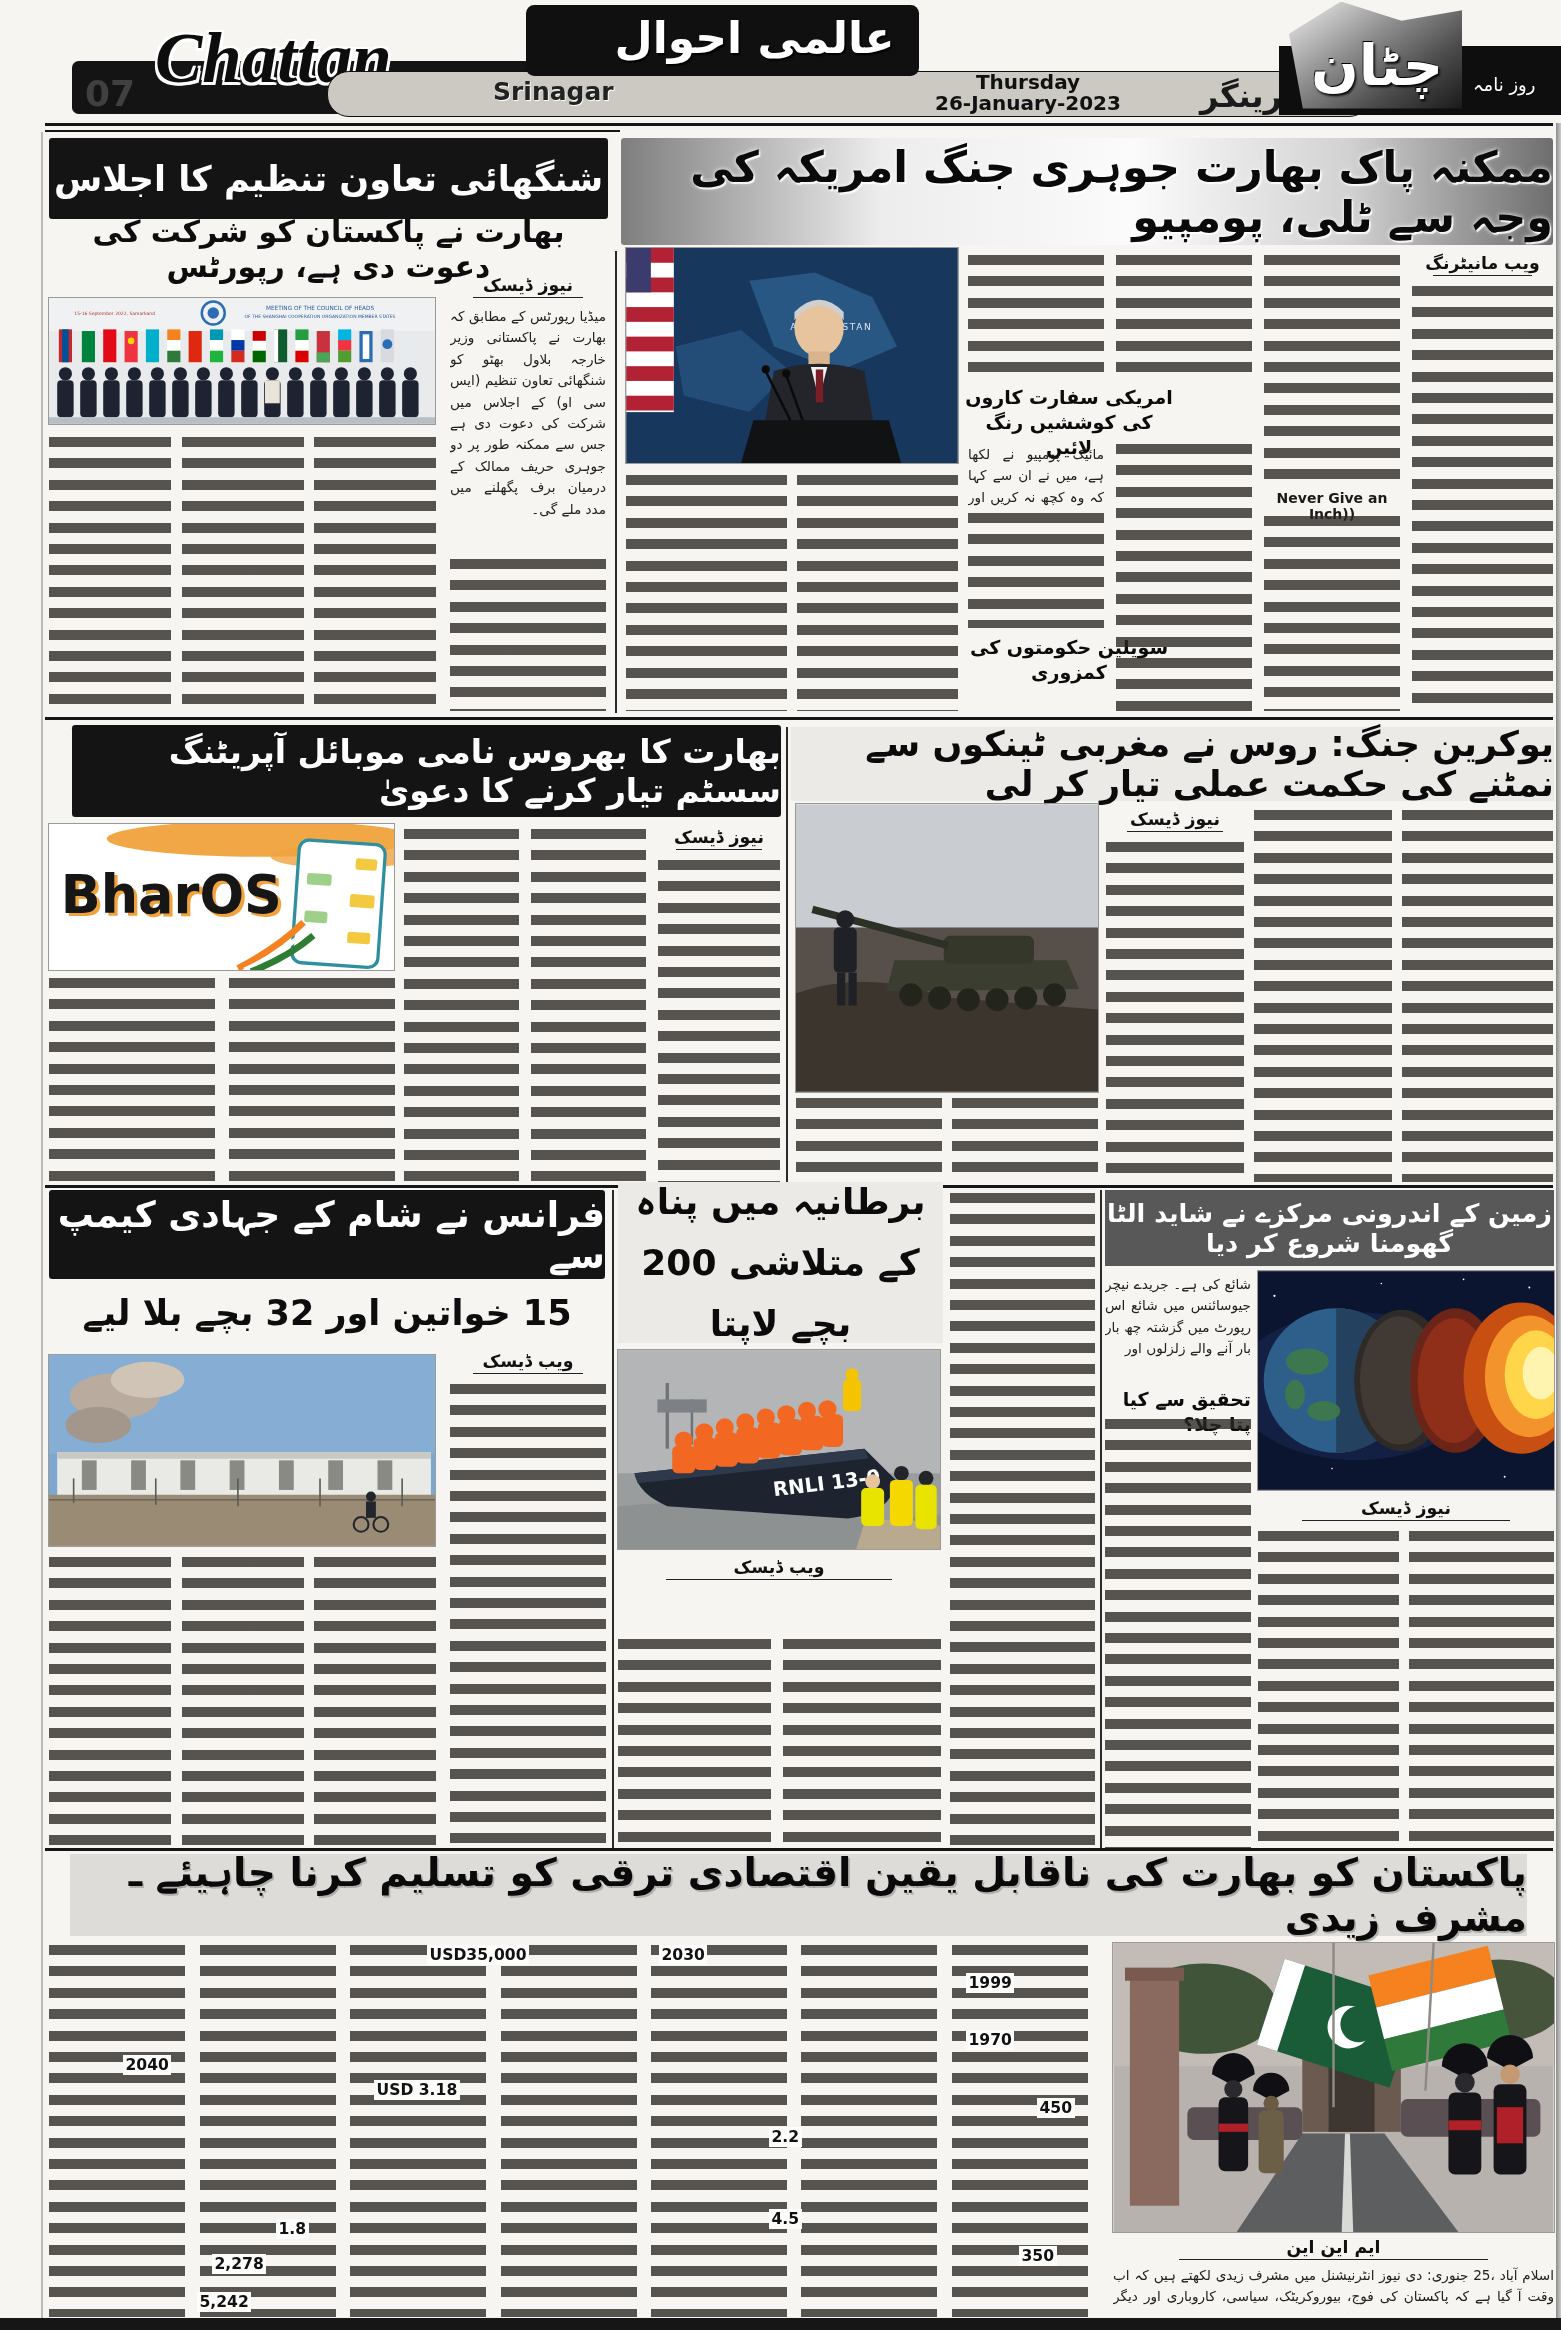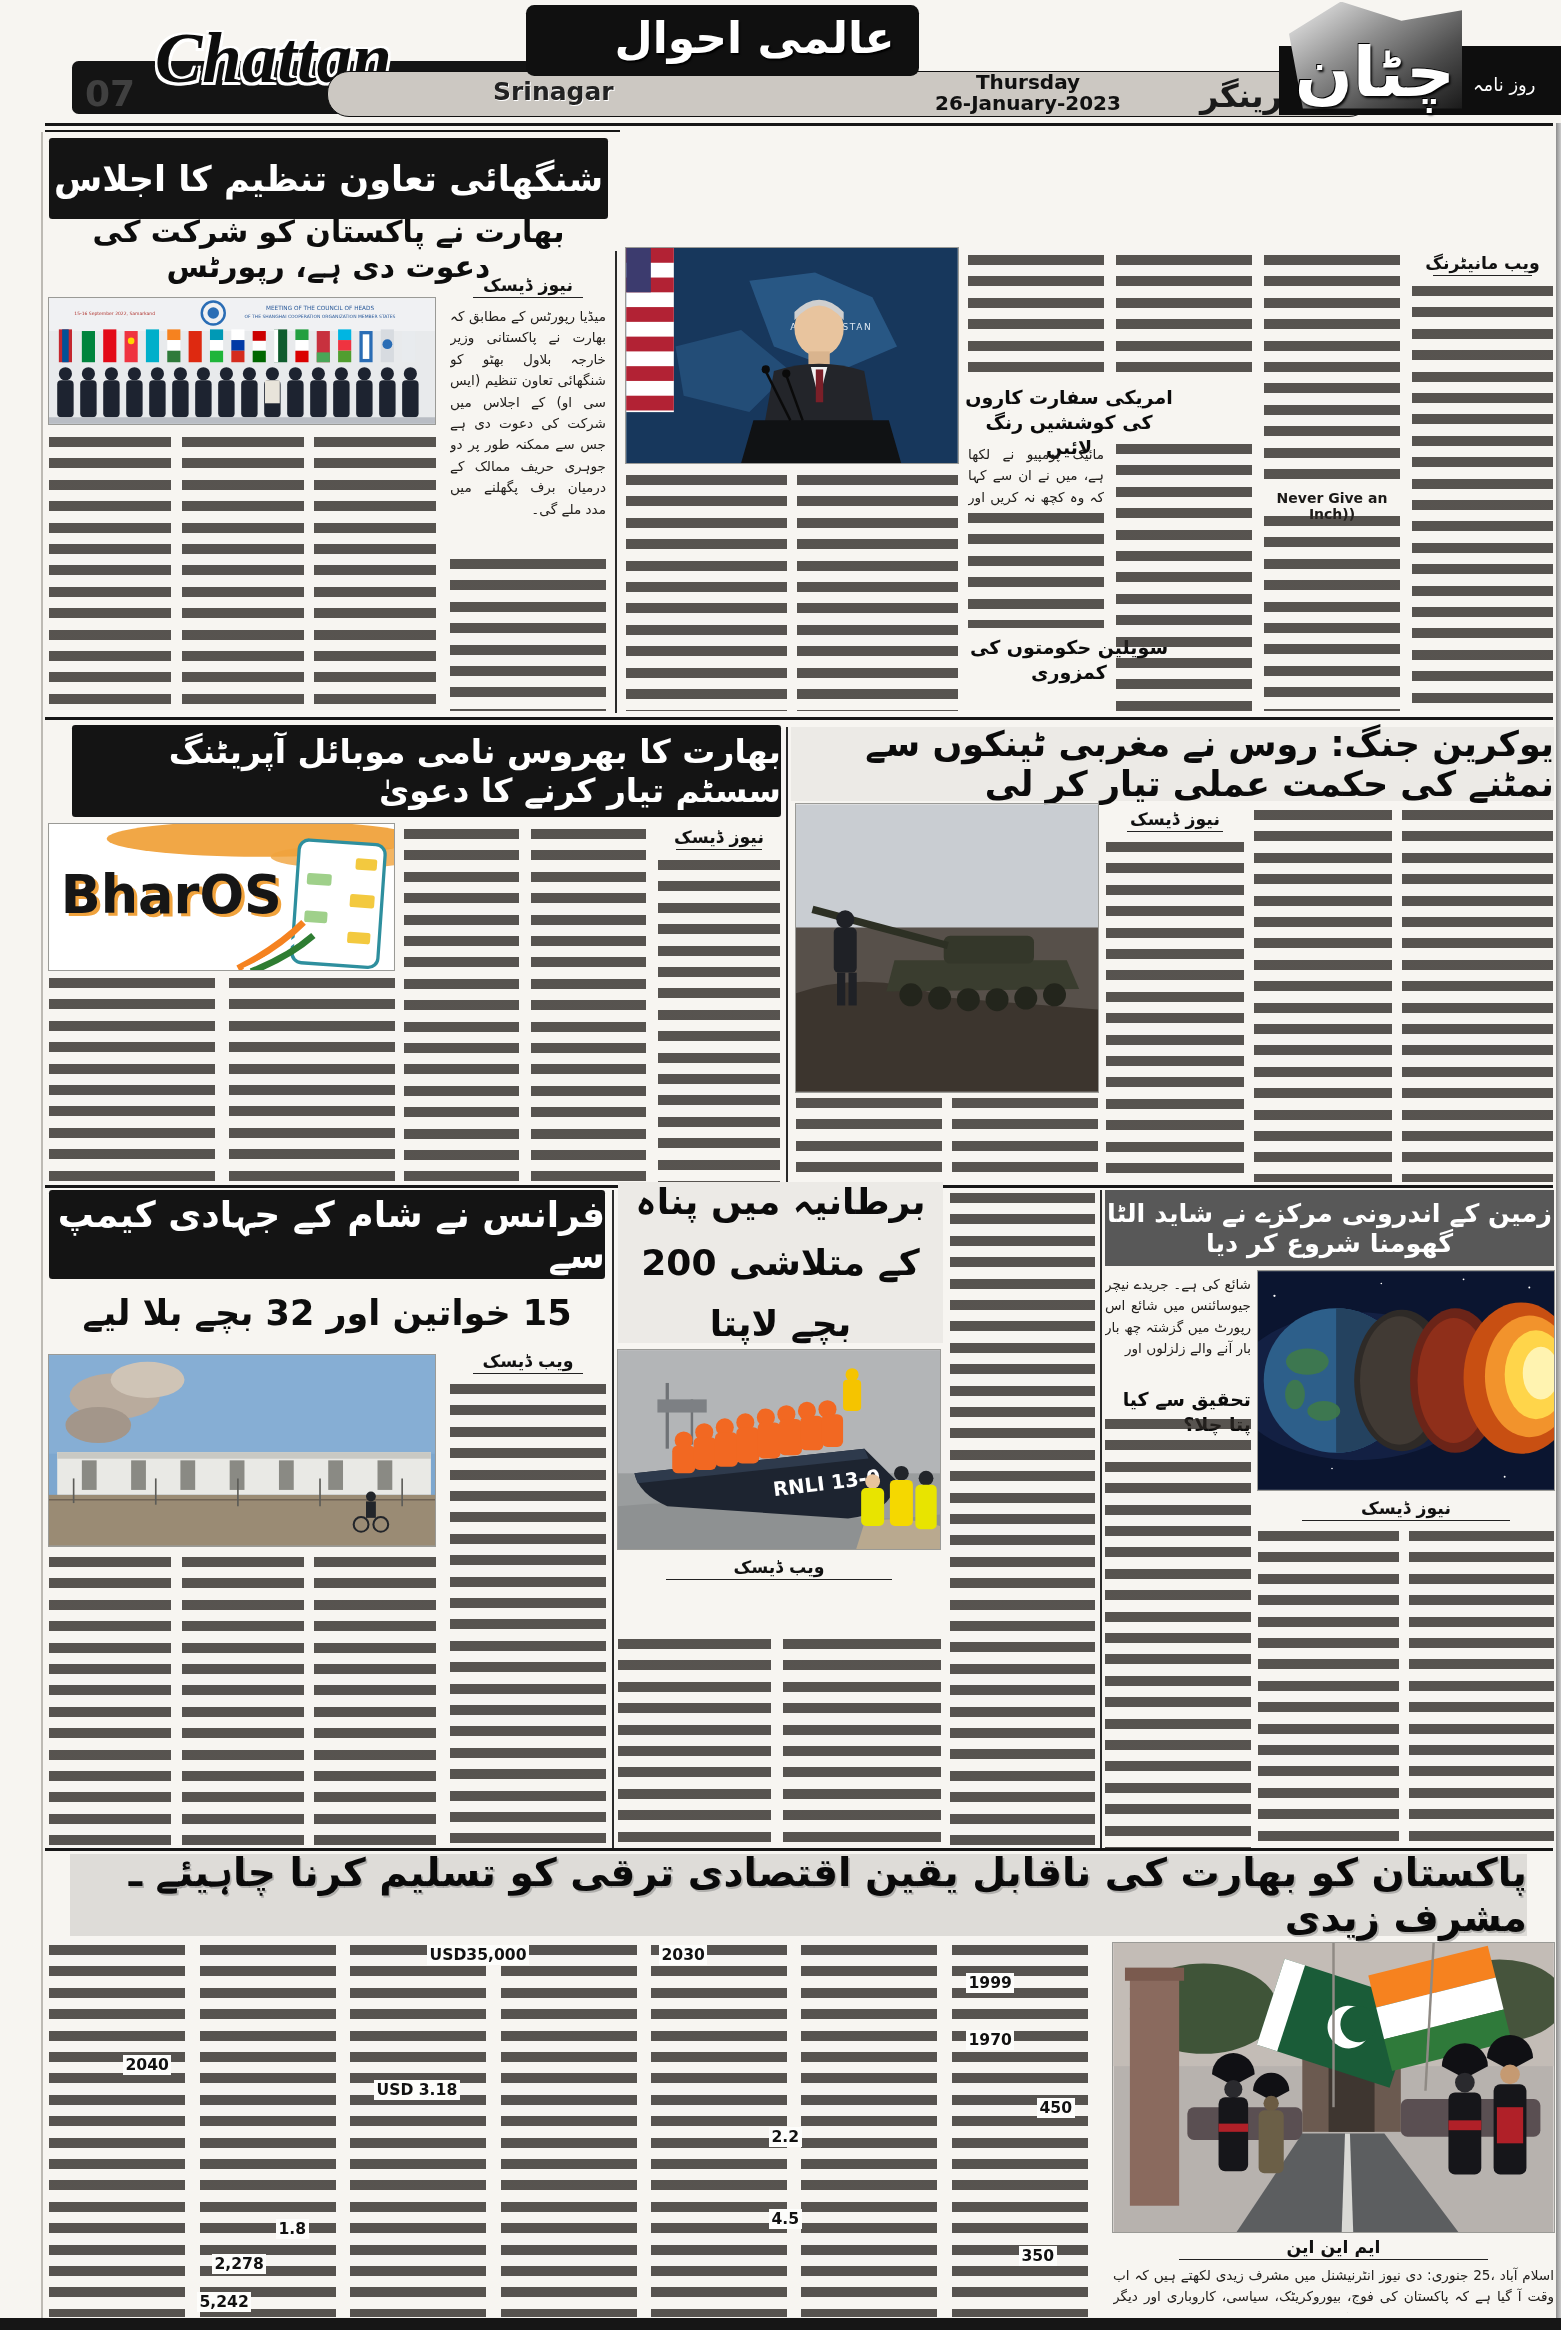--- a/index.html
+++ b/index.html
@@ -38,21 +38,21 @@
   <div class="abs" style="left:493px;top:77px;font-size:25px;font-weight:bold;color:#222;text-shadow:0.8px 0.8px 0 #fff;">Srinagar</div>
   <div class="abs center" style="left:921px;top:72px;width:214px;font-size:20px;font-weight:bold;line-height:21.4px;color:#111;">
     <div>Thursday</div>
     <div>26-January-2023</div>
   </div>
   <div class="abs urdu" style="left:1200px;top:77px;font-size:32px;font-weight:bold;color:#1a1a1a;">سرینگر</div>
   <div class="abs" style="left:526px;top:5px;width:393px;height:71px;background:#101010;border-radius:8.2px;"></div>
   <div class="abs urdu center" style="left:526px;top:11.5px;width:393px;font-size:44px;font-weight:bold;color:#fff;text-shadow:1.6px 1.6px 1.6px #000;padding-left:32px;">عالمی احوال</div>
   <div class="abs" style="left:1279px;top:46px;width:283px;height:69px;background:#0e0e0e;"></div>
   <div class="abs" style="left:1289px;top:1.6px;width:173px;height:107px;background:linear-gradient(145deg,#d9d9d9 10%,#8f8f8f 40%,#4d4d4d 70%,#1a1a1a);clip-path:polygon(8% 100%,0 30%,30% 0,65% 18%,100% 8%,100% 100%);"></div>
-  <div class="abs urdu" style="left:1299px;top:33px;width:156px;text-align:center;font-size:68px;font-weight:bold;color:#fff;text-shadow:1.6px 1.6px 2.5px #000,-0.8px -0.8px 0 #000;">چٹان</div>
+  <div class="abs urdu" style="left:1299px;top:33px;width:156px;text-align:center;font-size:56px;font-weight:bold;color:#fff;text-shadow:1.6px 1.6px 2.5px #000,-0.8px -0.8px 0 #000;">چٹان</div>
   <div class="abs urdu" style="left:1473px;top:74px;font-size:18px;color:#fff;">روز نامہ</div>
   <div class="abs rule-h" style="left:45px;top:123px;width:1508px;height:3.3px;"></div>
   <div class="abs rule-h" style="left:45px;top:130px;width:575px;height:1.6px;"></div>
 
   <div class="abs kicker-box" style="left:49px;top:138px;width:559px;height:81px;">
     <span class="urdu" style="font-size:35px;font-weight:bold;">شنگھائی تعاون تنظیم کا اجلاس</span>
   </div>
   <div class="abs deck urdu" style="left:49px;top:224px;width:559px;height:49px;font-size:30px;">بھارت نے پاکستان کو شرکت کی دعوت دی ہے، رپورٹس</div>
 
   <svg class="abs photo-frame" style="left:49px;top:298px;" width="386" height="126" viewBox="0 0 470 153">
@@ -129,20 +129,23 @@
 
   <div class="abs byline urdu" style="left:450px;top:275px;width:156px;">نیوز ڈیسک</div>
   <div class="abs urdu snippet" style="left:450px;top:306px;width:156px;height:247px;overflow:hidden;">میڈیا رپورٹس کے مطابق کہ بھارت نے پاکستانی وزیر خارجہ بلاول بھٹو کو شنگھائی تعاون تنظیم (ایس سی او) کے اجلاس میں شرکت کی دعوت دی ہے جس سے ممکنہ طور پر دو جوہری حریف ممالک کے درمیان برف پگھلنے میں مدد ملے گی۔</div>
   <div class="abs sim" style="left:450px;top:559px;width:156px;height:152px;"></div>
   <div class="abs sim" style="left:49px;top:437px;width:122px;height:274px;"></div>
   <div class="abs sim" style="left:182px;top:437px;width:122px;height:274px;"></div>
   <div class="abs sim" style="left:314px;top:437px;width:122px;height:274px;"></div>
 
   <div class="abs rule-v" style="left:615px;top:251px;width:1.6px;height:462px;"></div>
 
+  <div class="abs banner-grad" style="left:621px;top:138px;width:932px;height:107px;">
+    <span class="urdu" style="font-size:43px;font-weight:bold;color:#0a0a0a;text-shadow:0 0 5px rgba(255,255,255,.95),1.6px 1.6px 0 rgba(255,255,255,.8);">ممکنہ پاک بھارت جوہری جنگ امریکہ کی وجہ سے ٹلی، پومپیو</span>
+  </div>
 
   <svg class="abs photo-frame" style="left:626px;top:248px;" width="332" height="215" viewBox="0 0 404 262">
     <rect width="404" height="262" fill="#17375c"></rect>
     <path d="M150 40 L230 30 L300 60 L330 120 L260 150 L180 120 Z" fill="#2d5f8e" opacity=".8"></path>
     <path d="M60 120 L140 100 L200 150 L150 200 L70 180 Z" fill="#27537e" opacity=".8"></path>
     <text x="250" y="100" font-size="11" fill="#dce6f0" letter-spacing="2" text-anchor="middle">AFGHANISTAN</text>
 
     <g>
       <rect x="0" y="0" width="58" height="200" fill="#fff"></rect>
       <rect x="0" y="0" width="58" height="18" fill="#b22234"></rect>

